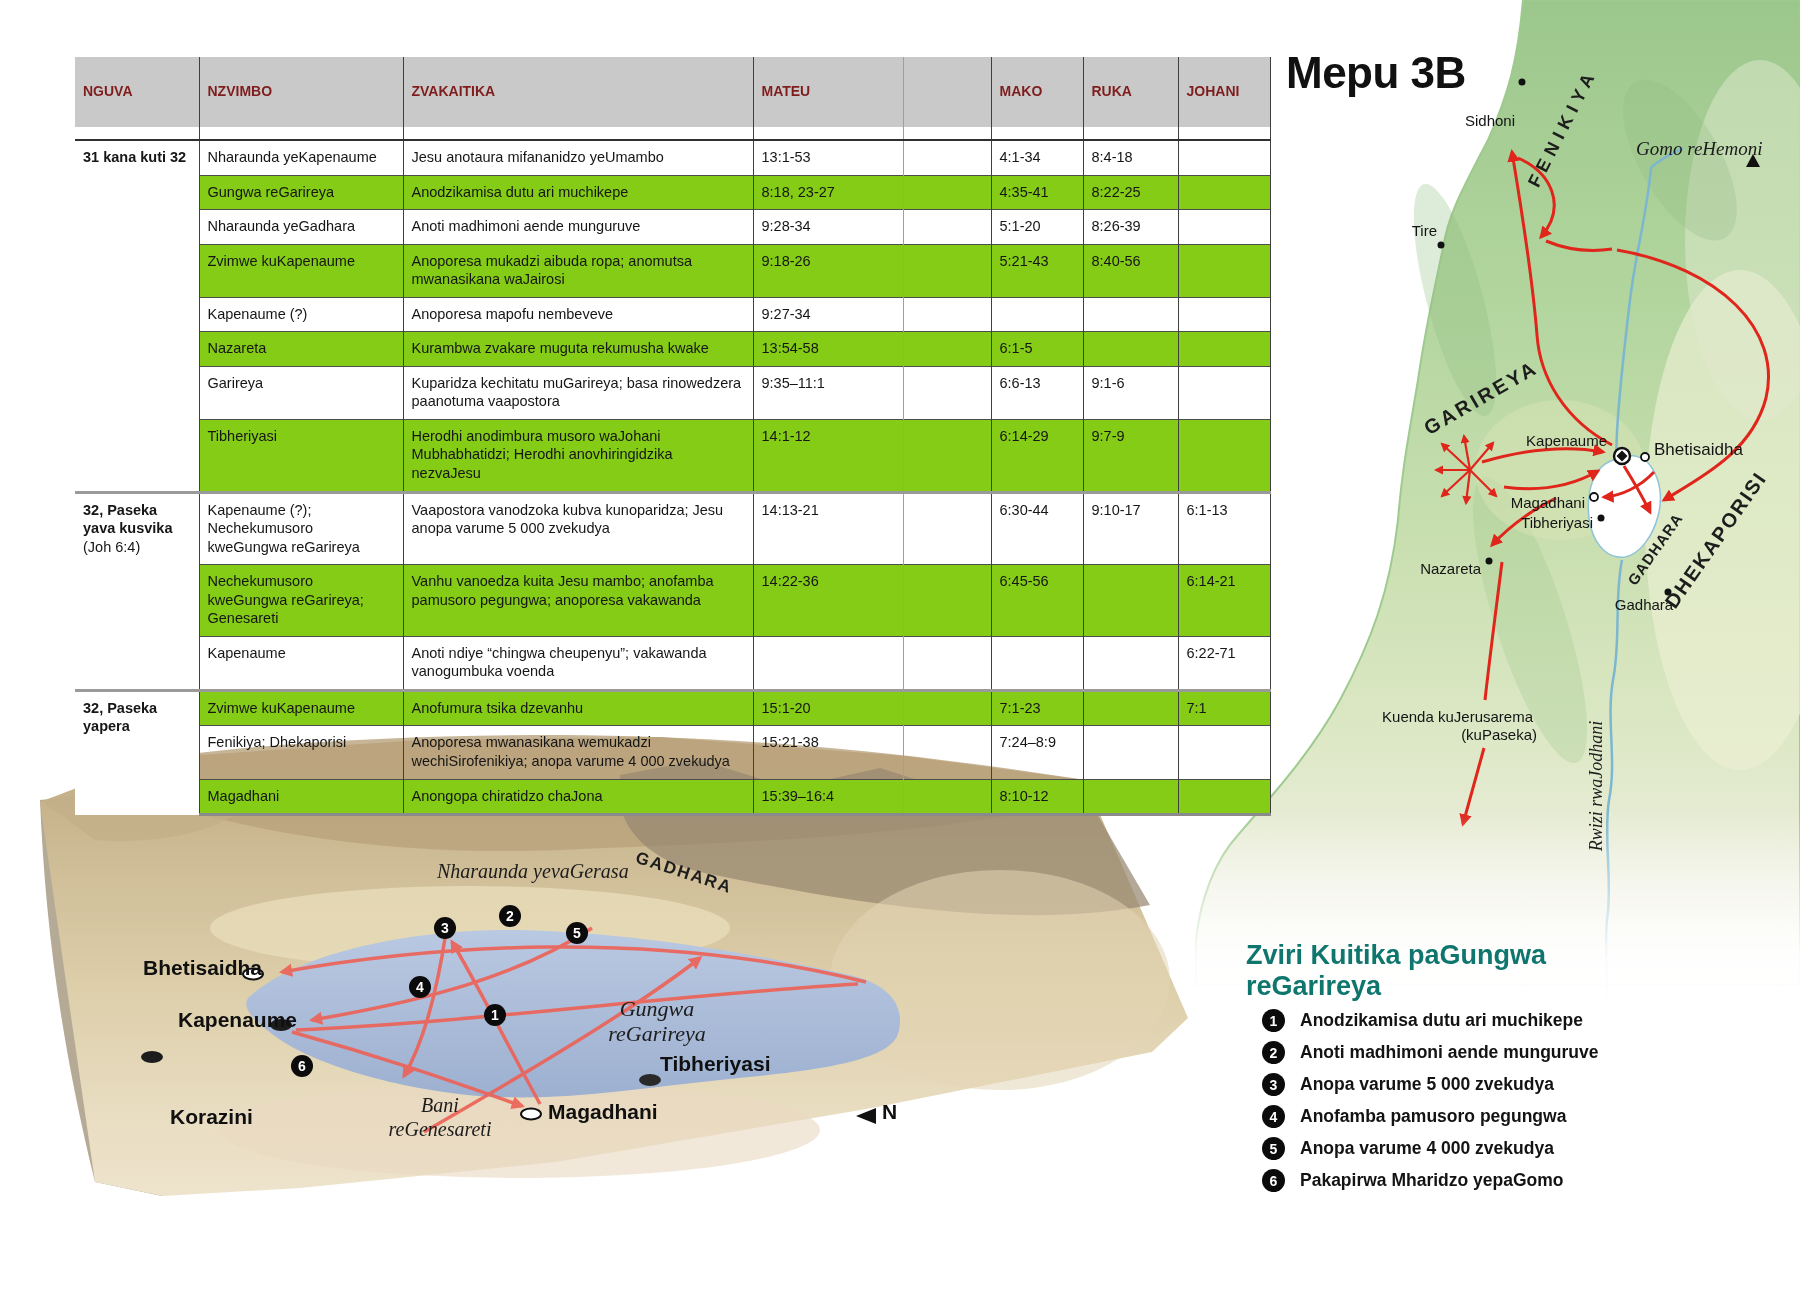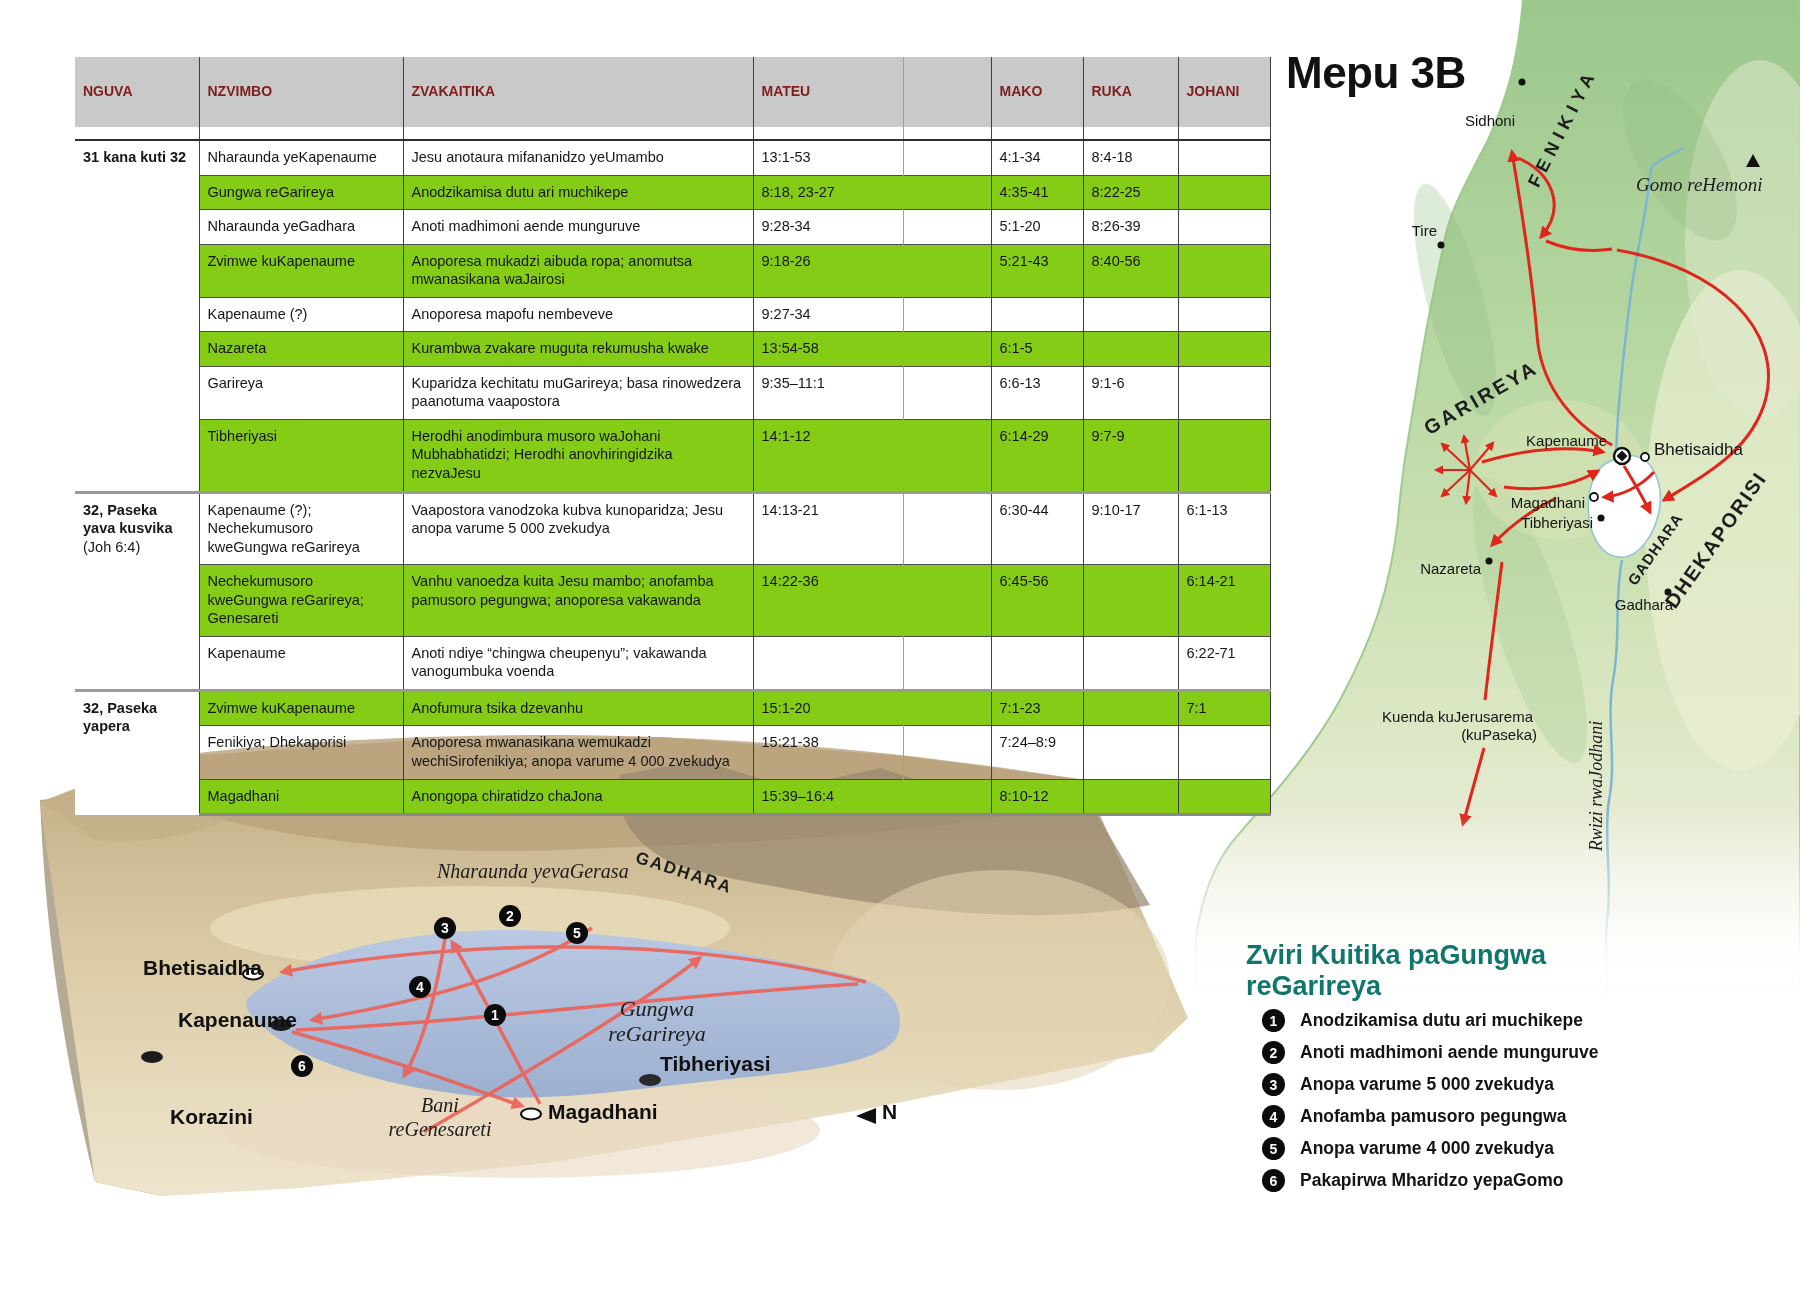--- a/index.html
+++ b/index.html
@@ -366,21 +366,21 @@
           <td class="vb">8:10-12</td>
           <td class="vb"></td>
           <td class="vb vr"></td>
         </tr>
       </tbody>
   </table>
 
   <div id="right-labels">
       <div class="mlabel st-sans" style="left: 1515px; top: 68px; transform: translateX(-100%); margin-top: 44px;">Sidhoni</div>
       <div class="mlabel st-region" style="left: 1563px; top: 128px; font-size: 18px; letter-spacing: 6px; transform: translate(-50%, -50%) rotate(-63deg);">FENIKIYA</div>
-      <div class="mlabel st-serif" style="left: 1636px; top: 138px; margin-top: 36px;">Gomo reHemoni</div>
+      <div class="mlabel st-serif" style="left: 1636px; top: 138px;">Gomo reHemoni</div>
       <div class="mlabel st-sans" style="left: 1437px; top: 222px; transform: translateX(-100%);">Tire</div>
       <div class="mlabel st-region" style="left: 1481px; top: 398px; font-size: 20px; letter-spacing: 3px; transform: translate(-50%, -50%) rotate(-30deg);">GARIREYA</div>
       <div class="mlabel st-sans" style="left: 1607px; top: 432px; transform: translateX(-100%);">Kapenaume</div>
       <div class="mlabel st-sans-big" style="left: 1654px; top: 440px;">Bhetisaidha</div>
       <div class="mlabel st-sans" style="left: 1585px; top: 494px; transform: translateX(-100%);">Magadhani</div>
       <div class="mlabel st-sans" style="left: 1593px; top: 514px; transform: translateX(-100%);">Tibheriyasi</div>
       <div class="mlabel st-sans" style="left: 1481px; top: 560px; transform: translateX(-100%);">Nazareta</div>
       <div class="mlabel st-region" style="left: 1655px; top: 549px; font-size: 15px; letter-spacing: 1px; transform: translate(-50%, -50%) rotate(-55deg);">GADHARA</div>
       <div class="mlabel st-sans" style="left: 1644px; top: 596px; transform: translateX(-50%);">Gadhara</div>
       <div class="mlabel st-region" style="left: 1716px; top: 540px; font-size: 20px; letter-spacing: 2px; transform: translate(-50%, -50%) rotate(-55deg);">DHEKAPORISI</div>

